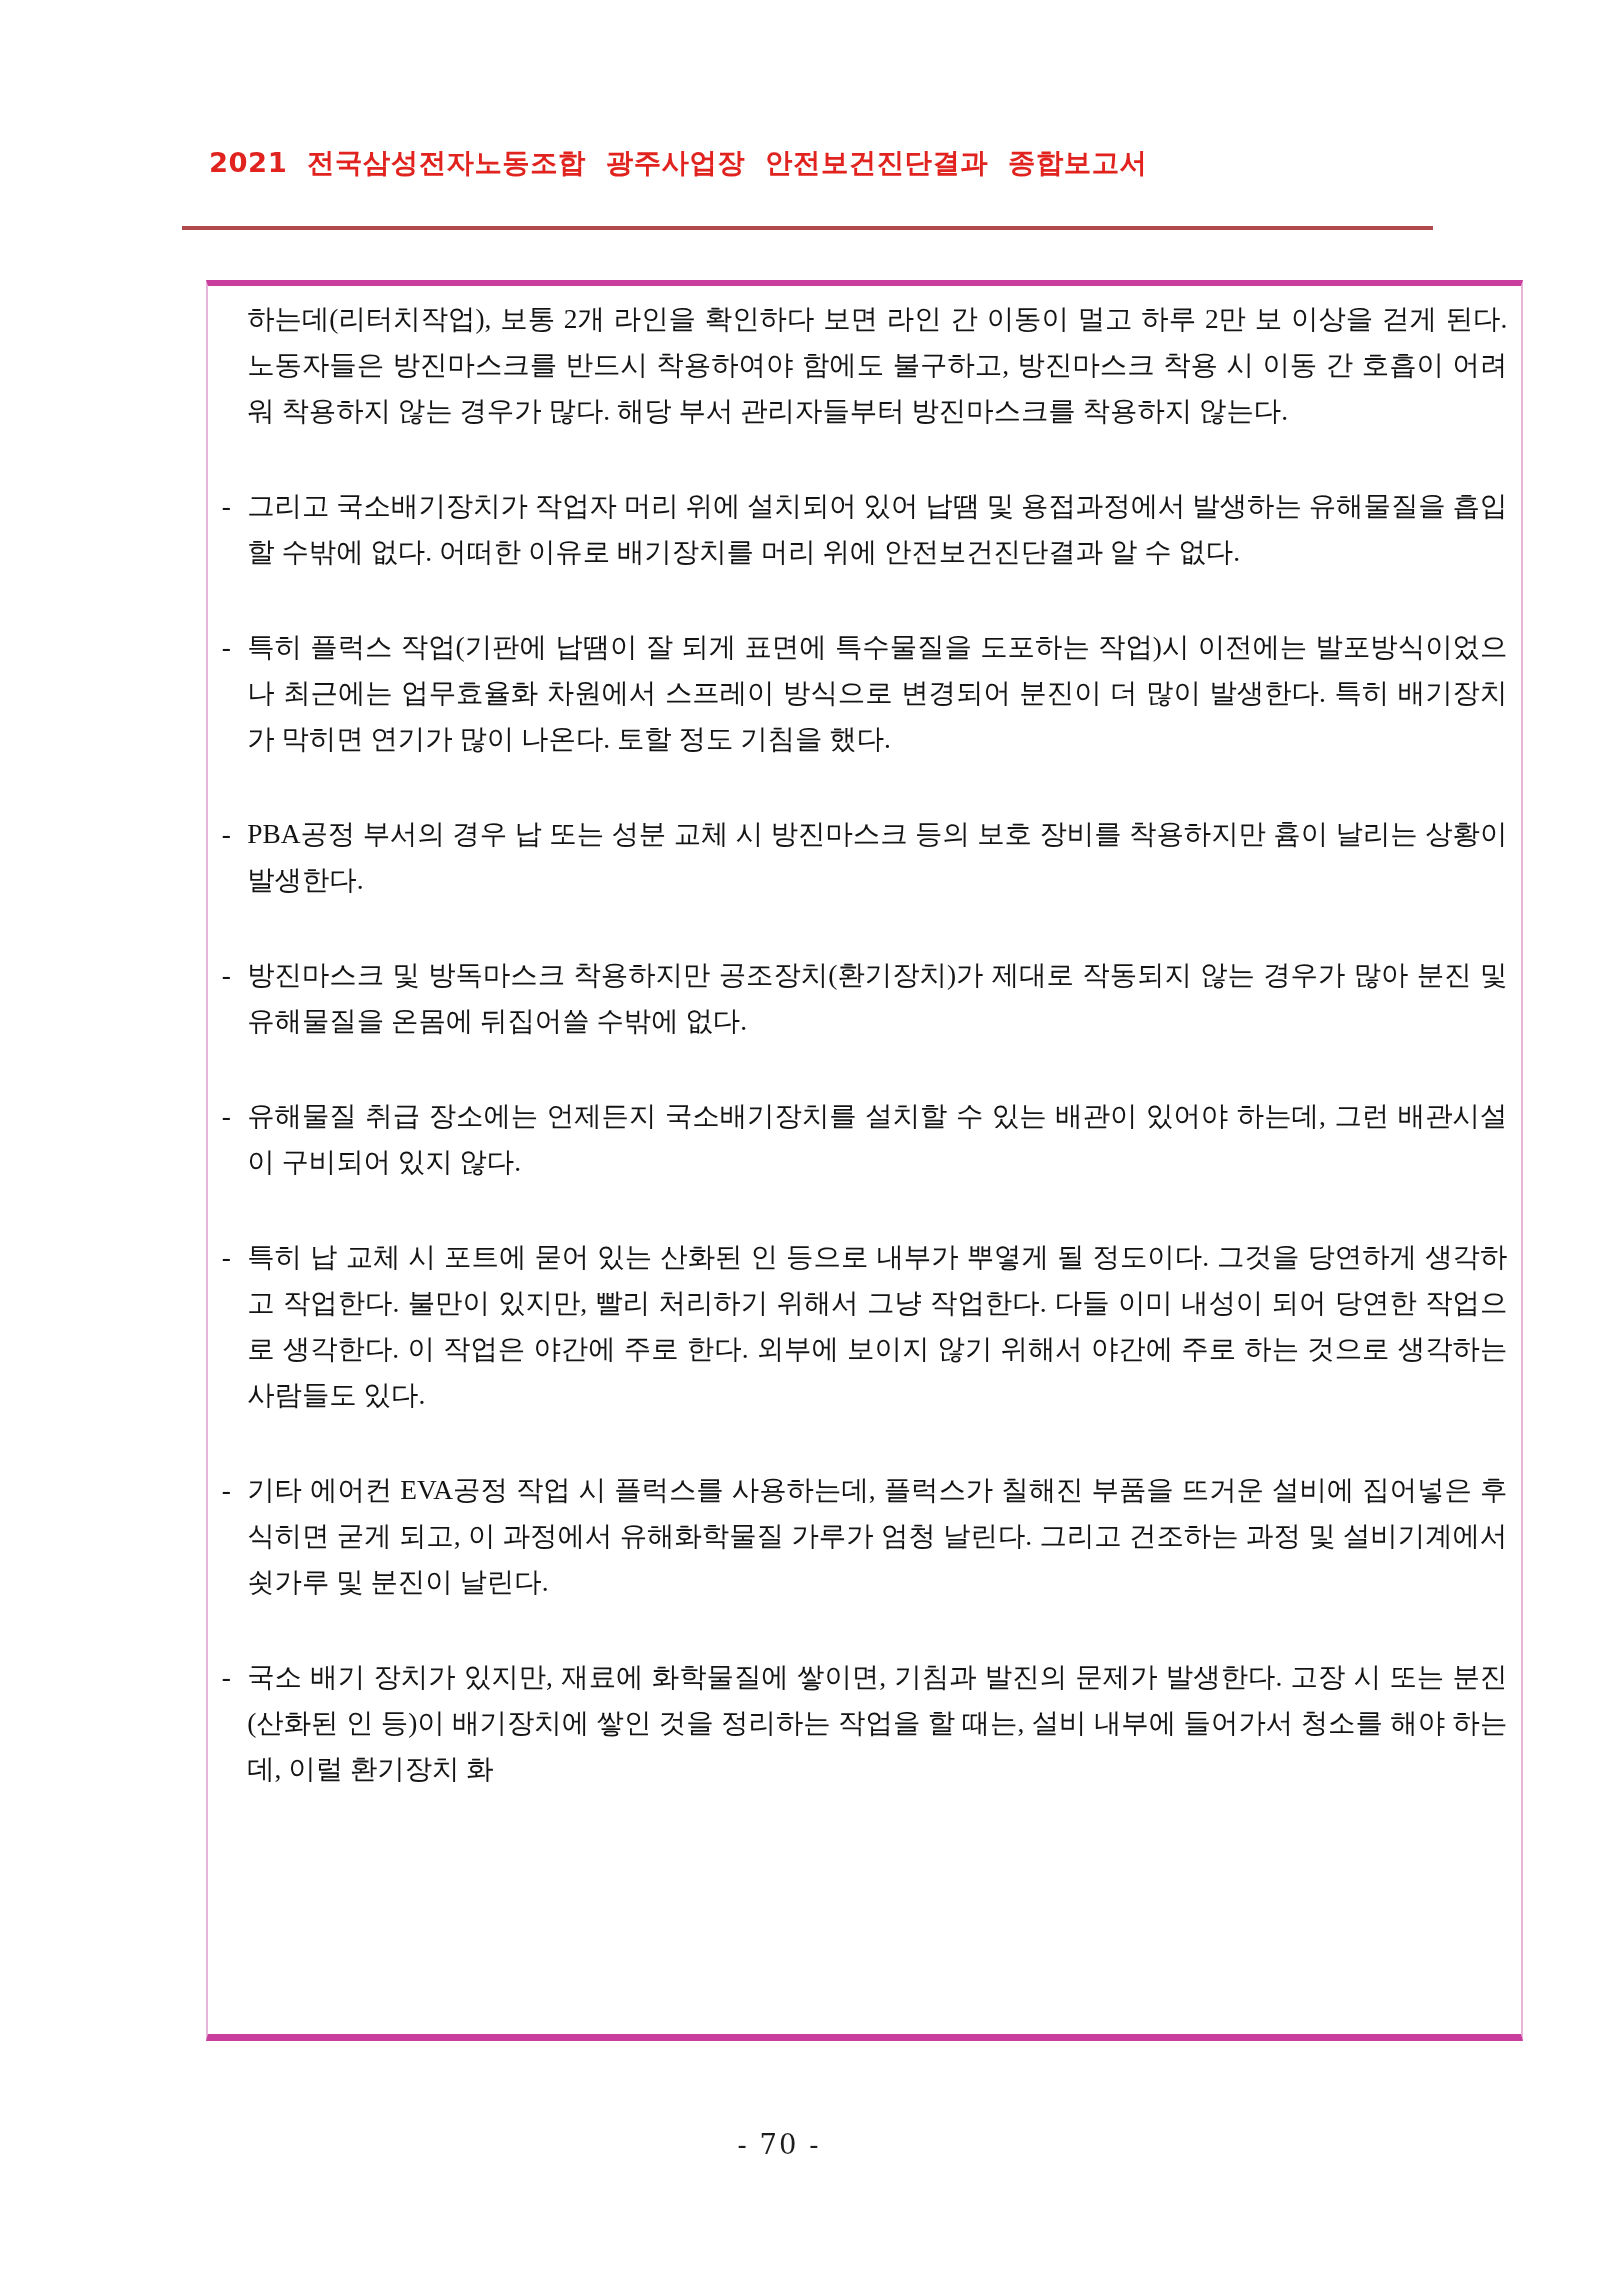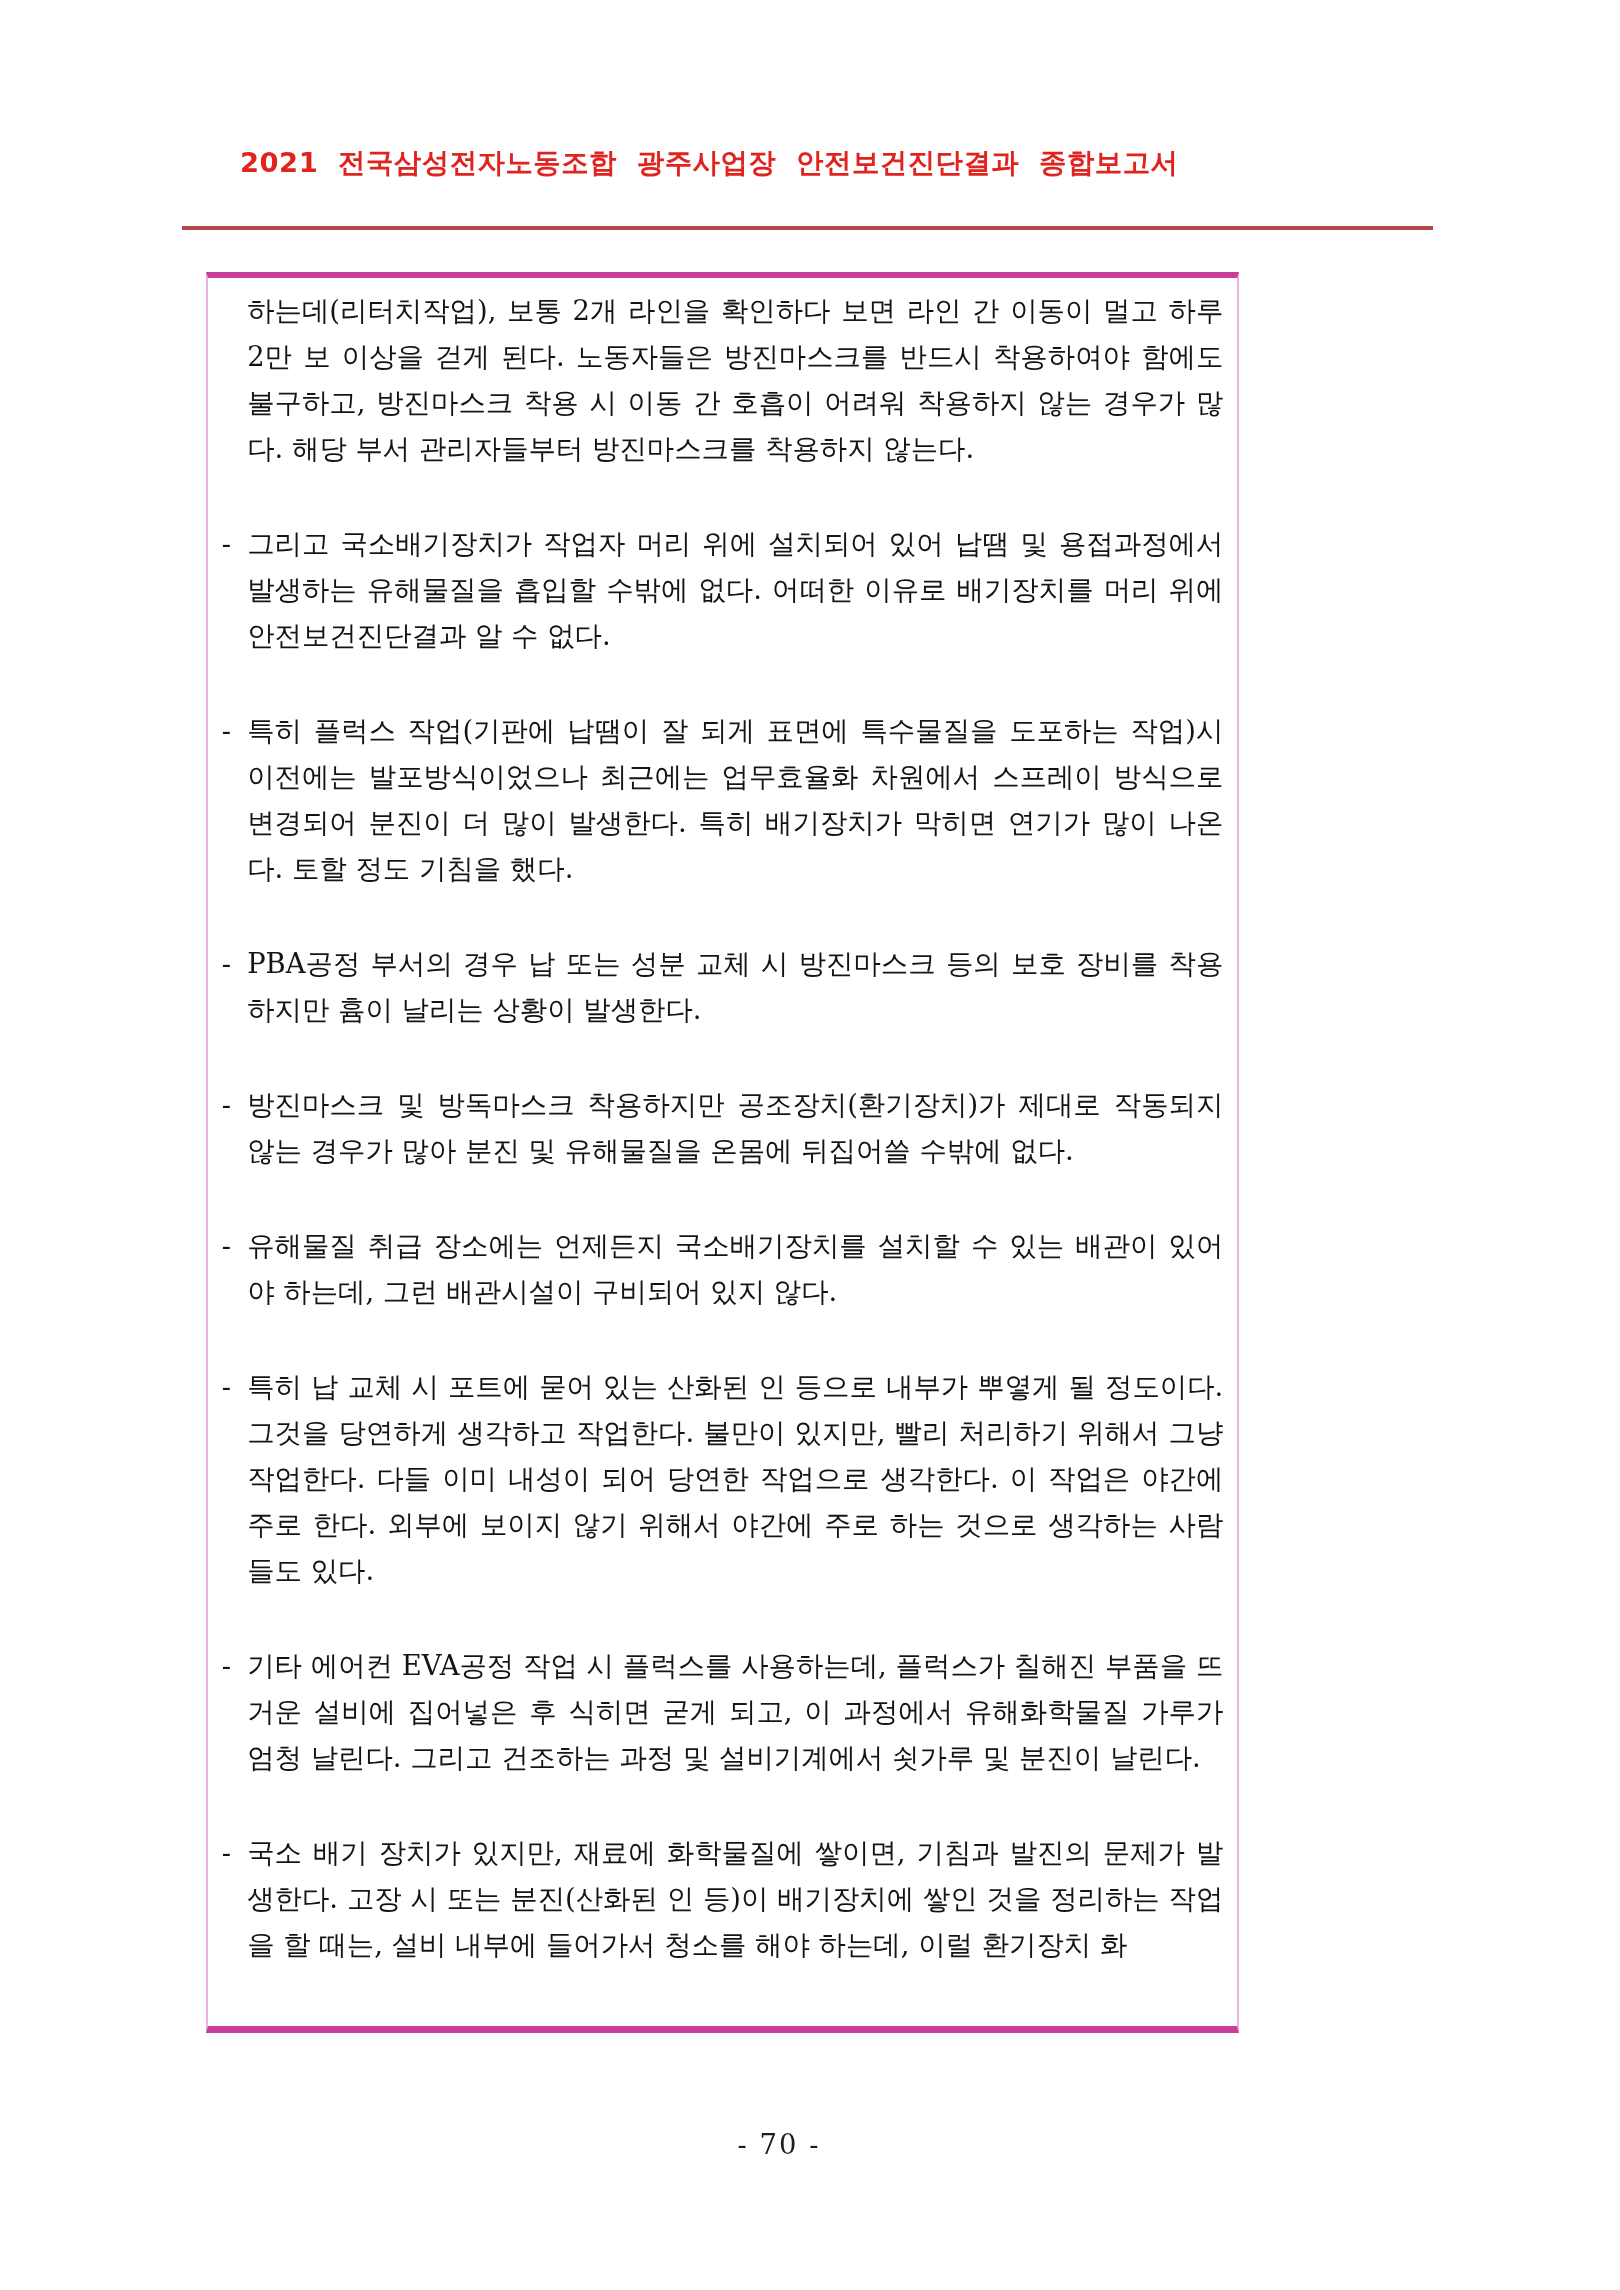--- a/index.html
+++ b/index.html
@@ -14,50 +14,51 @@
   .page{
     position:relative;
     width:1620px;
     height:2291px;
     background:#ffffff;
     font-family:"DejaVu Serif","Liberation Serif",serif;
     overflow:hidden;
   }
   .header-title{
     position:absolute;
-    left:240px;
+    left:209px;
     top:145px;
     font-family:"DejaVu Sans","Liberation Sans",sans-serif;
     font-weight:bold;
     font-size:27.4px;
     letter-spacing:0.5px;
     word-spacing:9.8px;
     color:var(--header-red);
     white-space:nowrap;
   }
   .header-rule{
     position:absolute;
     left:182px;
     top:226px;
     width:1251px;
     height:3.9px;
     background:var(--rule-dark-red);
   }
   .content-box{
     position:absolute;
     left:206px;
-    top:272px;
-    width:1033px;
+    top:280px;
+    width:1317px;
     height:1761px;
     border-top:6.9px solid var(--box-border-magenta);
     border-bottom:7.8px solid var(--box-border-magenta);
     border-left:2px solid var(--box-border-side);
     border-right:2px solid var(--box-border-side);
     padding:9.8px 13.7px 0 13.7px;
     overflow:hidden;
+    font-family:Liberation Serif, serif;
   }
   .content-box p,
   .content-box .btext,
   .content-box .dash{
     font-size:27.4px;
     line-height:46px;
     color:var(--body-text);
     text-align:justify;
   }
   .intro{

